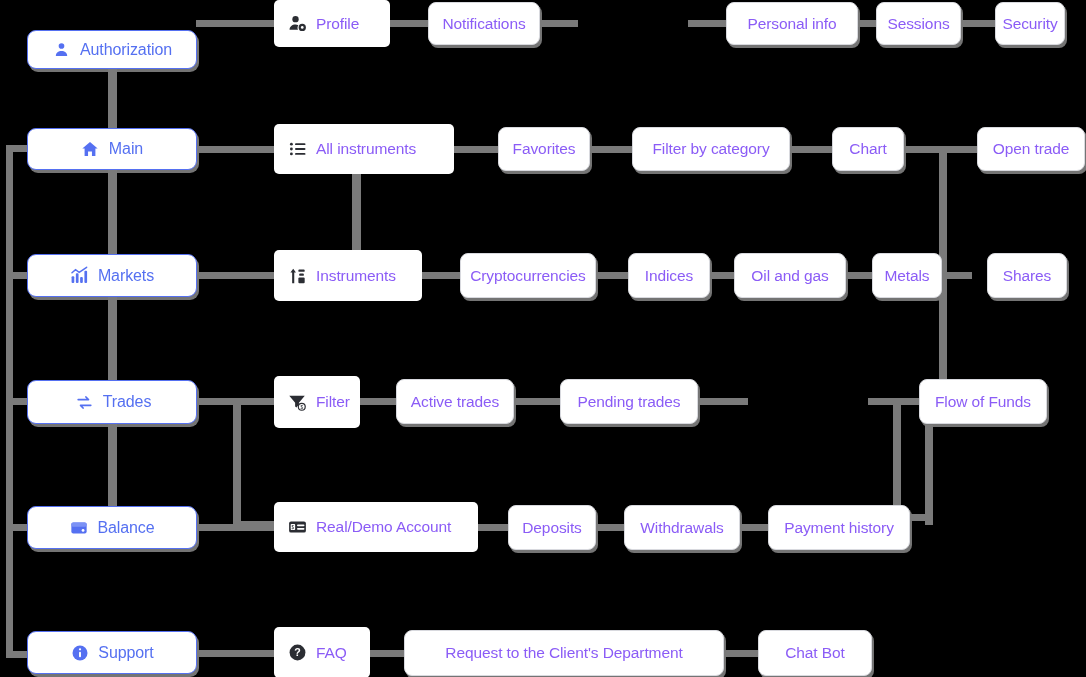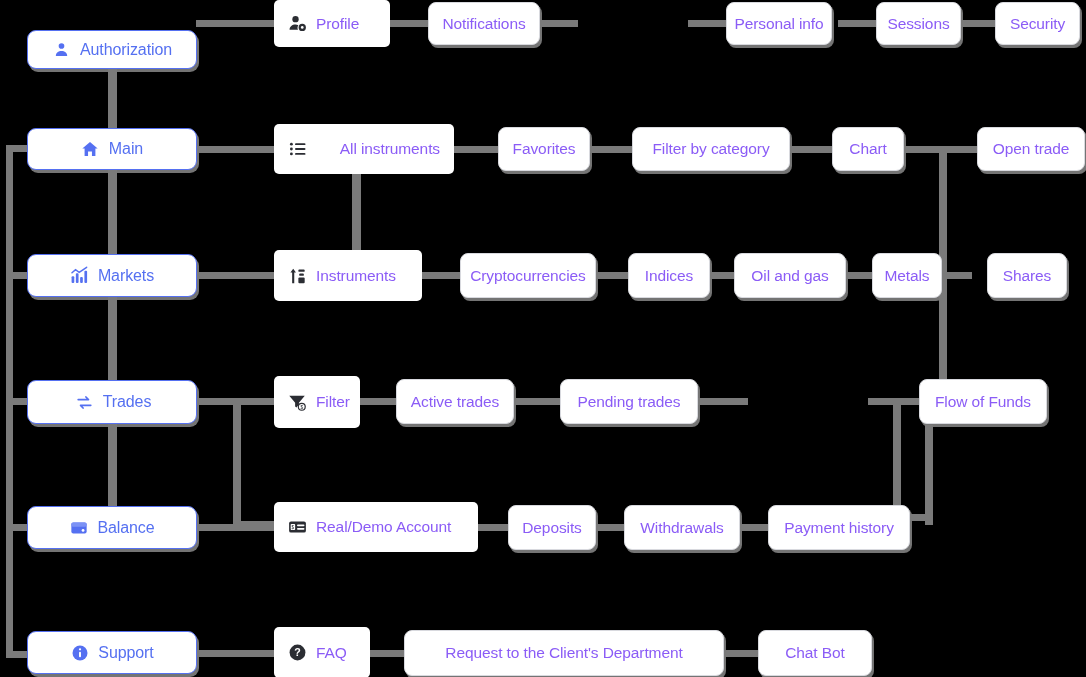--- a/index.html
+++ b/index.html
@@ -152,40 +152,40 @@
         <circle cx="18" cy="17" r="4.6"></circle>
         <circle cx="18" cy="17" r="1.7" fill="#ffffff"></circle>
       </svg>
     </span>
     <span class="lbl">Profile</span>
   </div>
 
   <div class="node sub" style="left:428px; top:2px; width:112px; height:43px;">
     <span class="lbl">Notifications</span>
   </div>
-  <div class="node sub" style="left:726px; top:2px; width:106px; height:43px;">
+  <div class="node sub" style="left:726px; top:2px; width:132px; height:43px;">
     <span class="lbl">Personal info</span>
   </div>
   <div class="node sub" style="left:876px; top:2px; width:85px; height:43px;">
     <span class="lbl">Sessions</span>
   </div>
-  <div class="node sub" style="left:995px; top:2px; width:85px; height:43px;">
+  <div class="node sub" style="left:995px; top:2px; width:70px; height:43px;">
     <span class="lbl">Security</span>
   </div>
 
   <div class="node primary" style="left:27px; top:128px; width:170px; height:42px;">
     <span class="ico">
       <svg width="18" height="18" viewBox="0 0 24 24" fill="#5570f1">
         <path d="M12 2.8 1.8 11.2h3v10h14.4v-10h3zM9.4 21.2v-6h5.2v6z"></path>
       </svg>
     </span>
     <span class="lbl">Main</span>
   </div>
 
-  <div class="node flat" style="left:274px; top:124px; width:180px; height:50px; justify-content:space-between;">
+  <div class="node flat" style="left:274px; top:124px; width:180px; height:50px; justify-content:flex-start;">
     <span class="ico">
       <svg width="18" height="18" viewBox="0 0 24 24" fill="#2b2d33">
         <circle cx="3.2" cy="5.5" r="1.9"></circle>
           <rect x="8" y="4.2" width="14" height="2.6" rx="1.3"></rect>
         <circle cx="3.2" cy="12" r="1.9"></circle>
           <rect x="8" y="10.7" width="14" height="2.6" rx="1.3"></rect>
         <circle cx="3.2" cy="18.5" r="1.9"></circle>
           <rect x="8" y="17.2" width="14" height="2.6" rx="1.3"></rect>
       </svg>
     </span>

